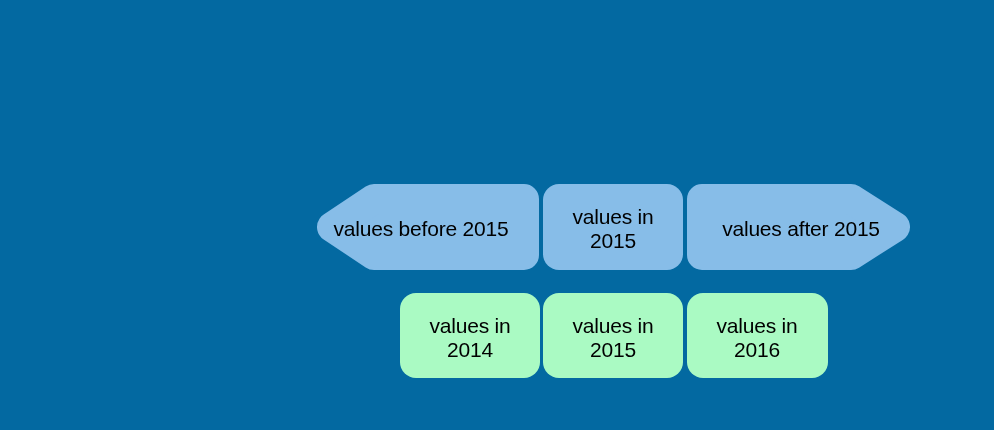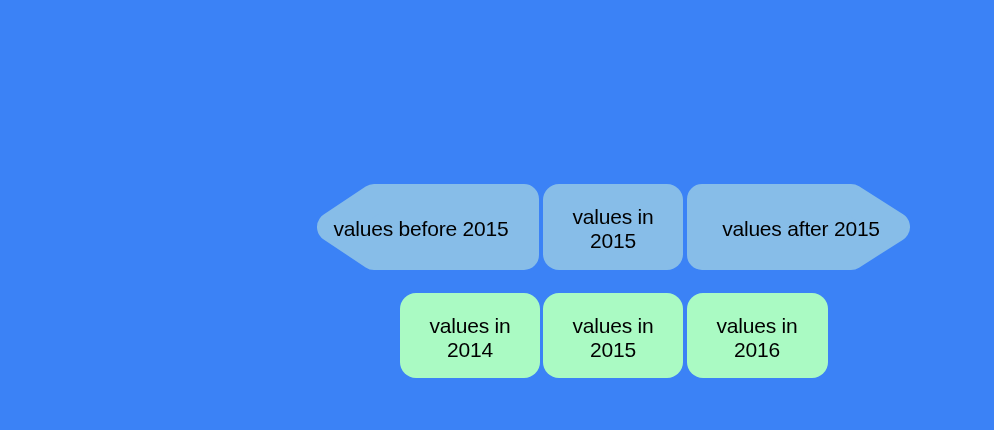--- a/index.html
+++ b/index.html
@@ -4,21 +4,21 @@
 <style>
   html, body {
     margin: 0;
     padding: 0;
     background: #000000;
   }
   .stage {
     position: relative;
     width: 994px;
     height: 430px;
-    background: #3b82f6;
+    background: #0369a1;
     overflow: hidden;
     font-family: "Liberation Sans", sans-serif;
     text-align: right;
   }
   svg { display: block; }
 
   
   .arrow-blue {
     fill: #87BDE8;
     stroke: #87BDE8;

